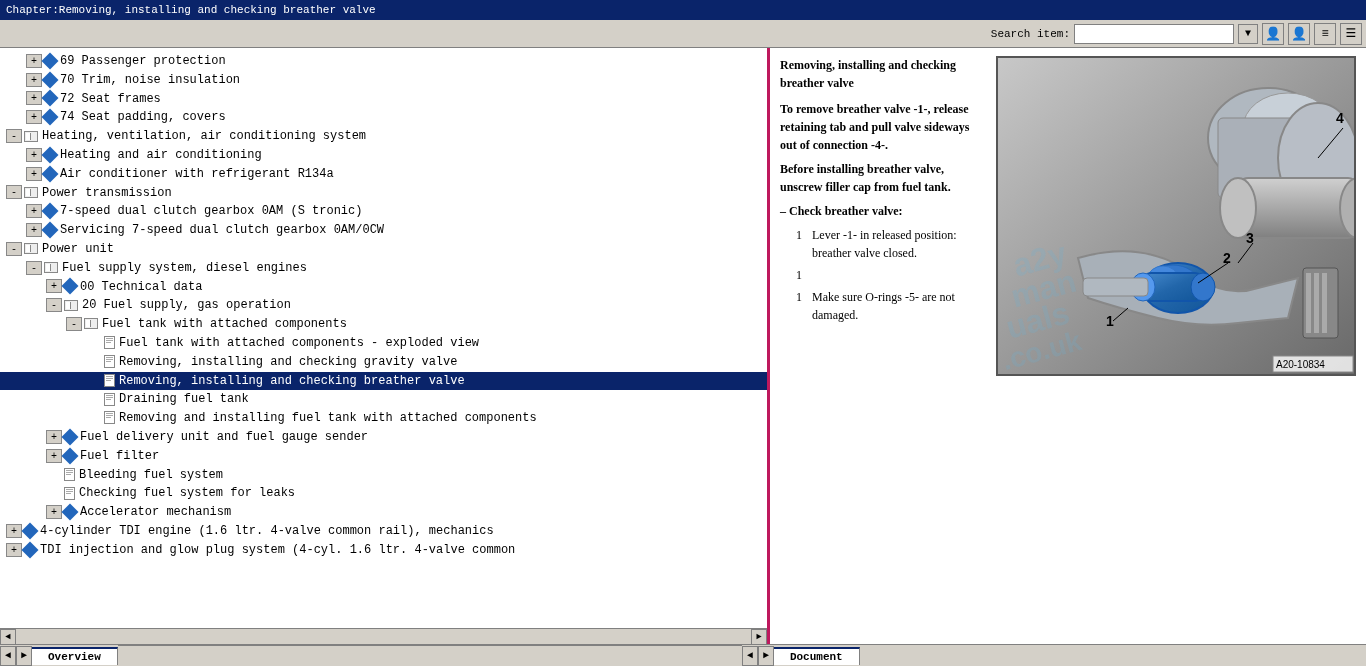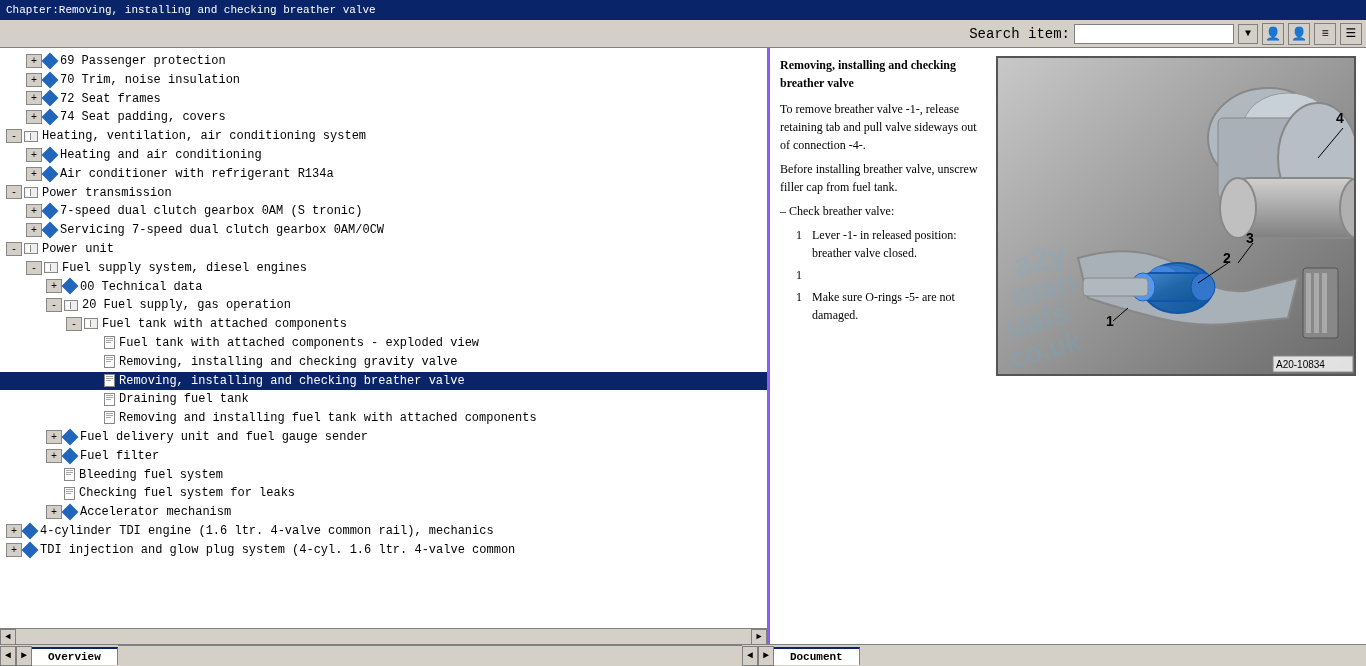--- a/index.html
+++ b/index.html
@@ -20,21 +20,21 @@
     #toolbar {
       background: #d4d0c8;
       border-bottom: 1px solid #808080;
       padding: 2px 4px;
       height: 28px;
       display: flex;
       align-items: center;
       justify-content: flex-end;
       gap: 4px;
     }
-    #toolbar label { font-size: 14px; }
+    #toolbar label { font-size: 11px; }
     #search-input {
       width: 160px;
       height: 20px;
       border: 1px solid #808080;
       background: white;
       font-size: 11px;
       padding: 1px 3px;
     }
     .toolbar-btn {
       width: 22px; height: 22px;
@@ -47,21 +47,21 @@
 
     
     #main {
       display: flex;
       height: calc(666px - 20px - 28px - 22px);
     }
 
     
     #left-pane {
       width: 770px;
-      border-right: 3px solid #8b5cf6;
+      border-right: 3px solid #be185d;
       display: flex;
       flex-direction: column;
       background: white;
     }
     #tree-container {
       flex: 1;
       overflow-y: auto;
       overflow-x: auto;
       padding: 4px 0;
     }
@@ -137,21 +137,21 @@
       cursor: pointer;
       display: flex; align-items: center; justify-content: center;
       font-size: 10px;
     }
     #left-status, #right-status {
       display: flex;
       align-items: center;
     }
     #right-status { flex: 1; justify-content: flex-start; }
 
-    .doc-para { margin-bottom: 6px; }
+    .doc-para { margin-bottom: 6px; font-weight: bold; }
     .doc-indent { padding-left: 16px; }
     .doc-item { display: flex; gap: 4px; margin-bottom: 4px; }
     .doc-num { min-width: 12px; flex-shrink: 0; }
 
     
     ::-webkit-scrollbar { width: 16px; height: 16px; }
     ::-webkit-scrollbar-track { background: #d4d0c8; }
     ::-webkit-scrollbar-thumb { background: #a0a0a0; border: 2px solid #d4d0c8; }
 
     

